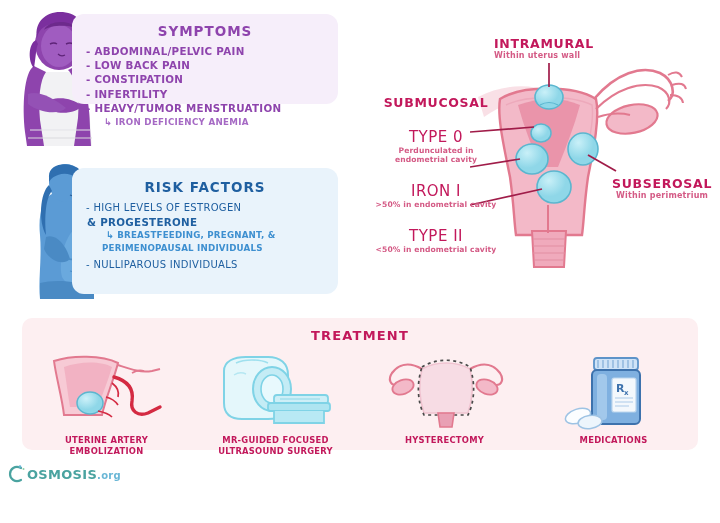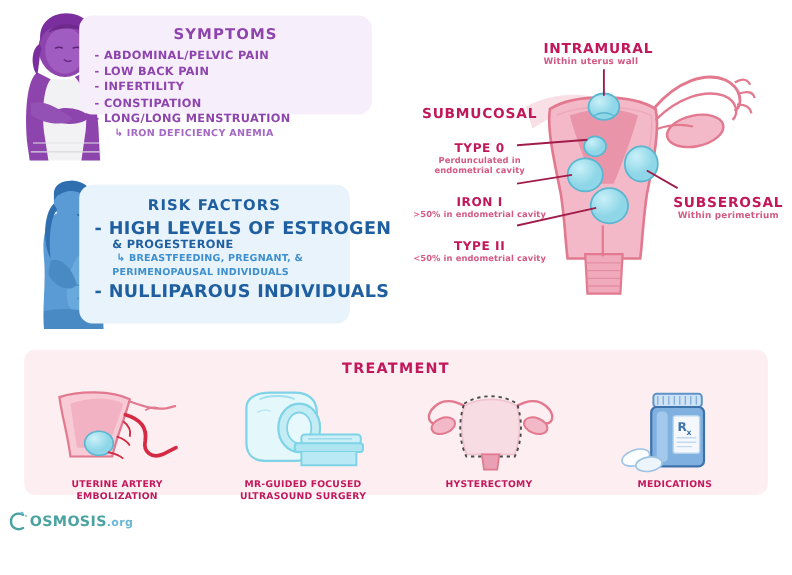--- a/index.html
+++ b/index.html
@@ -31,36 +31,36 @@
     color: #8e44ad; line-height: 14.2px; white-space: nowrap;
   }
   .sym-sub {
     font-size: 8.7px; font-weight: bold; letter-spacing: .3px;
     color: #a569c4; line-height: 14px; margin-left: 18px; white-space: nowrap;
   }
   .sub-arrow { font-size: 9.5px; margin-right: 3px; }
 
   
   #risk-panel {
-    left: 72px; top: 168px; width: 246px; height: 126px;
+    left: 72px; top: 168px; width: 266px; height: 126px;
     background: #e9f3fb;
   }
   #risk-title {
     text-align: center; margin-top: 11px;
     font-size: 13.5px; font-weight: bold; letter-spacing: 1px;
     color: #1f5fa0;
   }
   .risk-list { margin: 6px 0 0 14px; }
   .risk-item {
-    font-size: 16px; font-weight: bold; letter-spacing: .3px;
+    font-size: 10px; font-weight: normal; letter-spacing: .3px;
     color: #1f5fa0; line-height: 14.2px; white-space: nowrap;
   }
   .risk-item-cont {
     font-size: 10.3px; font-weight: bold; letter-spacing: .3px;
-    color: #1f5fa0; line-height: 14.2px; margin-left: 16px; white-space: nowrap;
+    color: #1f5fa0; line-height: 14.2px; margin-left: 1px; white-space: nowrap;
   }
   .risk-sub {
     font-size: 8.7px; font-weight: bold; letter-spacing: .2px;
     color: #3d8fd0; line-height: 12.4px; margin-left: 20px; white-space: nowrap;
   }
   .risk-sub2 {
     font-size: 8.7px; font-weight: bold; letter-spacing: .2px;
     color: #3d8fd0; line-height: 12.4px; margin-left: 16px; white-space: nowrap;
   }
 
@@ -75,21 +75,21 @@
   .lbl { position: absolute; white-space: nowrap; }
   .lbl-main {
     font-size: 12.5px; font-weight: bold; letter-spacing: .7px;
     color: #c2185b;
   }
   .lbl-sub {
     font-size: 8px; font-weight: bold; letter-spacing: .2px;
     color: #d45a85;
   }
   .lbl-type {
-    font-size: 11px; font-weight: bold; letter-spacing: .5px;
+    font-size: 15px; font-weight: normal; letter-spacing: .5px;
     color: #c2185b;
     margin-top: 18px;
   }
   .lbl-desc {
     font-size: 7.6px; font-weight: bold; letter-spacing: .1px;
     color: #d45a85;
   }
 
   #intramural-label { left: 494px; top: 36px; }
   #subserosal-label { left: 612px; top: 152px; text-align: center; margin-top: 24px; }
@@ -153,23 +153,23 @@
       <path d="M14 128 L78 128" stroke="#d9d9de" stroke-width="1.2"></path>
       <path d="M16 120 L76 120" stroke="#e3e3e8" stroke-width="1"></path>
     </g>
   </svg>
 
   <div id="symptoms-panel" class="panel">
     <div id="symptoms-title">SYMPTOMS</div>
     <div class="sym-list">
       <div class="sym-item">- ABDOMINAL/PELVIC PAIN</div>
       <div class="sym-item">- LOW BACK PAIN</div>
+      <div class="sym-item">- CONSTIPATION</div>
       <div class="sym-item">- INFERTILITY</div>
-      <div class="sym-item">- CONSTIPATION</div>
-      <div class="sym-item">- LONG/LONG MENSTRUATION</div>
+      <div class="sym-item">- HEAVY/TUMOR MENSTRUATION</div>
       <div class="sym-sub">
         <span class="sub-arrow">↳</span><span>IRON DEFICIENCY ANEMIA</span>
       </div>
     </div>
   </div>
 
   <svg id="risk-figure" class="figure-svg" width="88" height="140" viewBox="0 0 88 140">
     <g>
       <path d="M30 30 C18 34 14 52 16 72 C18 96 14 118 16 136 L70 136 C66 116 62 96 60 76 C58 52 50 34 38 30 Z" fill="#5b9bd5"></path>
       <path d="M56 62 C74 66 82 92 72 112 C64 126 44 126 38 114 C34 100 40 70 56 62 Z" fill="#6aa9de"></path>

